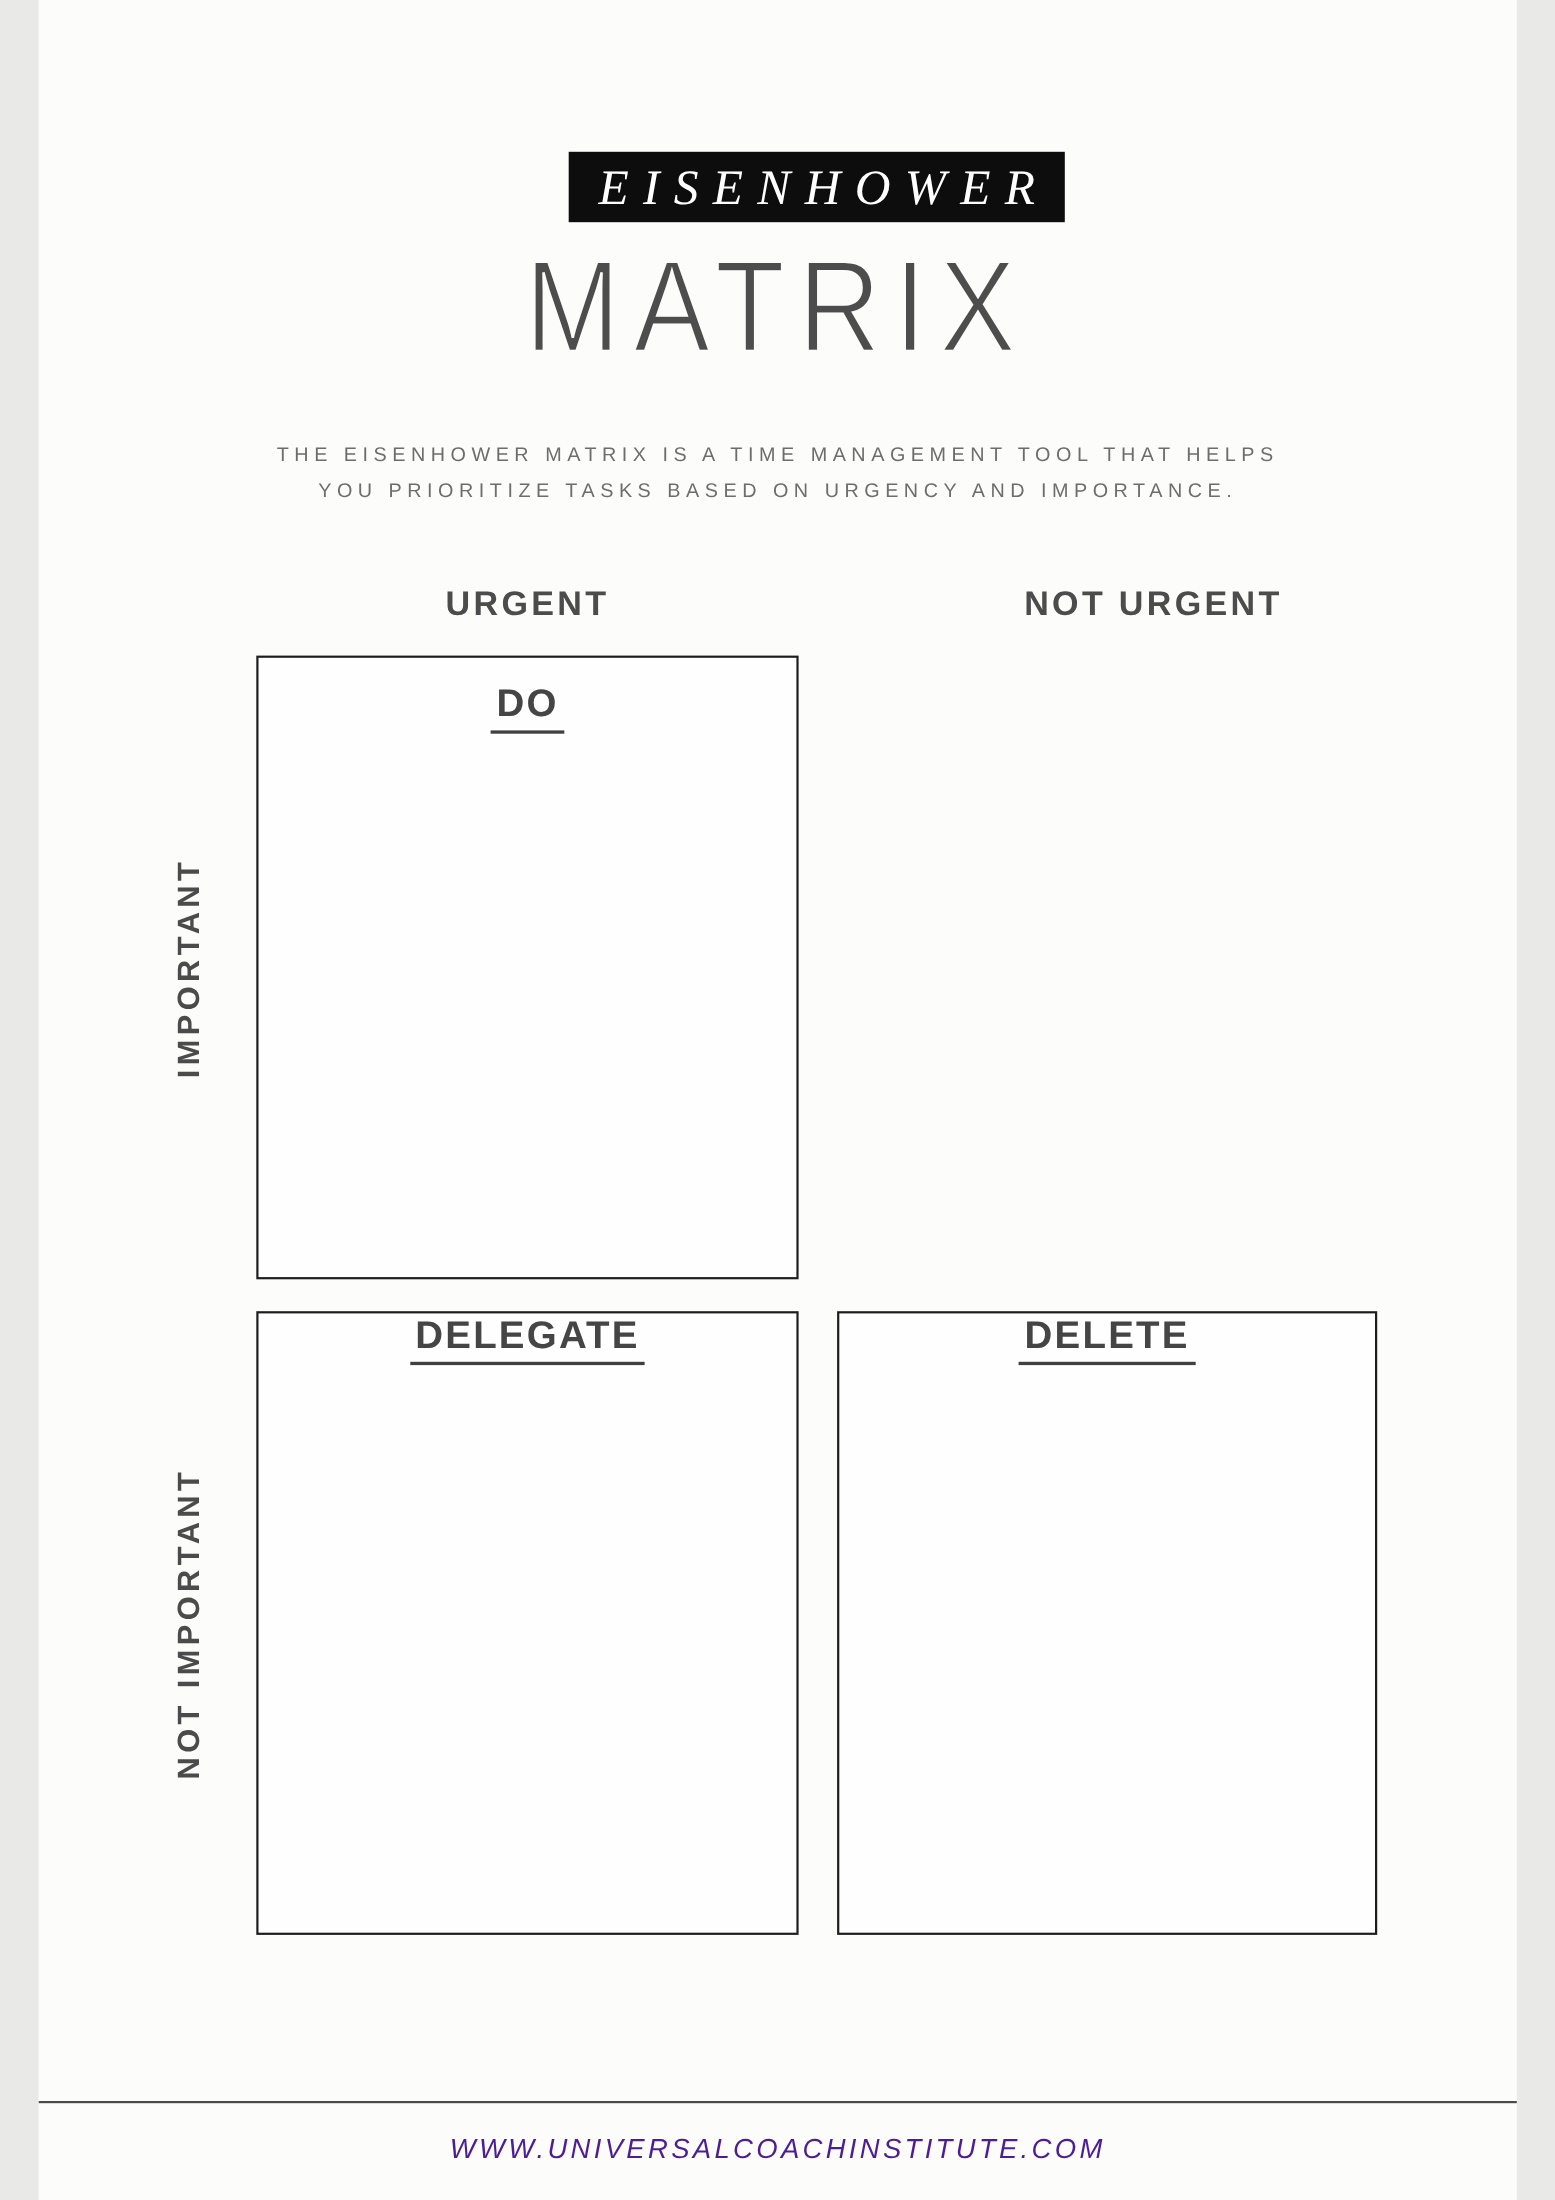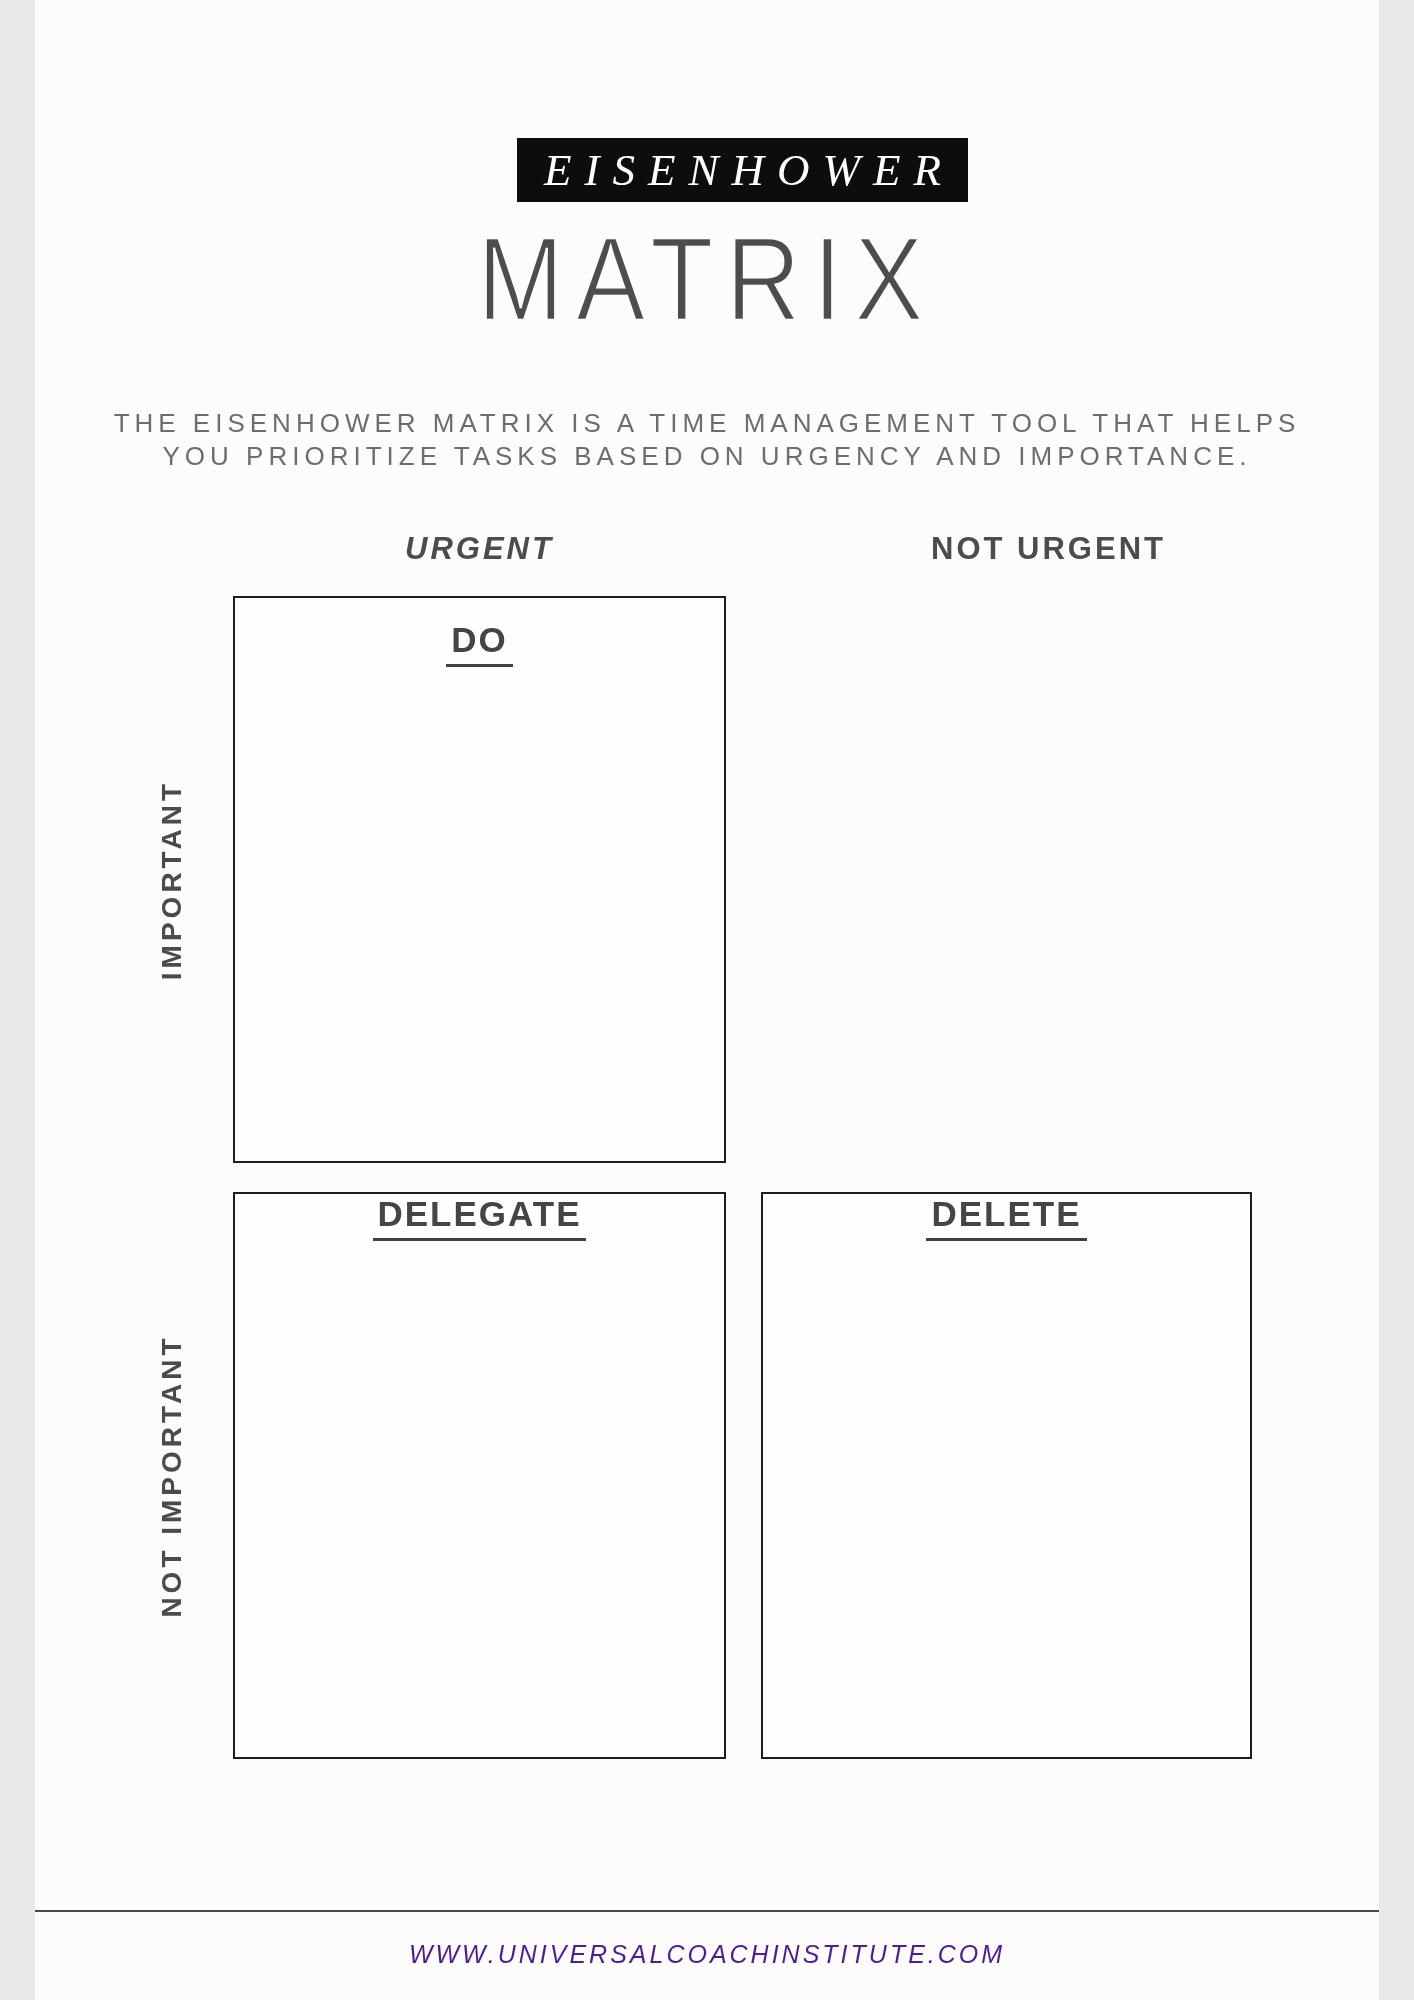--- a/index.html
+++ b/index.html
@@ -46,41 +46,41 @@
     font-weight: 100;
     letter-spacing: 14px;
     color: #4d4d4d;
     -webkit-text-stroke: 2.5px #fcfcfa; 
     transform: scaleX(0.88);
     transform-origin: center top;
     white-space: nowrap;
   }
   .description {
     position: absolute;
-    left: 0; top: 407px;
+    left: 0; top: 397px;
     width: 100%;
     text-align: center;
-    font-size: 26px;
+    font-size: 18px;
     letter-spacing: 5px;
     line-height: 33px;
     color: #6d6d6d;
   }
 
   
   .col-header {
     position: absolute;
     top: 531px;
     height: 38px;
     text-align: center;
     font-size: 31px;
     font-weight: bold;
     letter-spacing: 3px;
     color: #4c4c4c;
   }
-  .col-header.left  { left: 198px; width: 493px; font-style: italic; }
+  .col-header.left  { left: 198px; width: 493px; }
   .col-header.right { left: 768px; width: 491px; }
 
   .quadrant {
     position: absolute;
     background: #fefefe;
     border: 2px solid #1d1d1d;
   }
   .q-tl { left: 198px; top: 596px;  width: 493px; height: 567px; }
   .q-tr { left: 726px; top: 596px;  width: 491px; height: 567px; }
   .q-bl { left: 198px; top: 1192px; width: 493px; height: 567px; }

